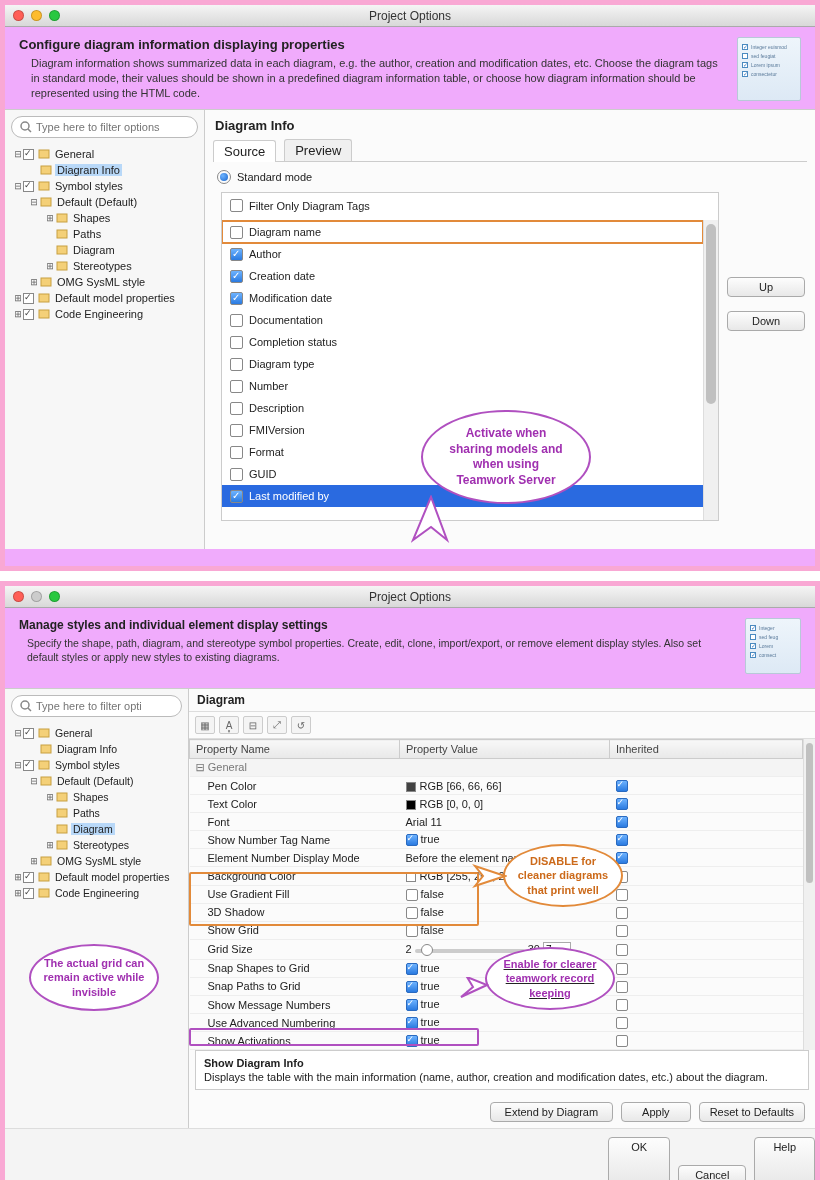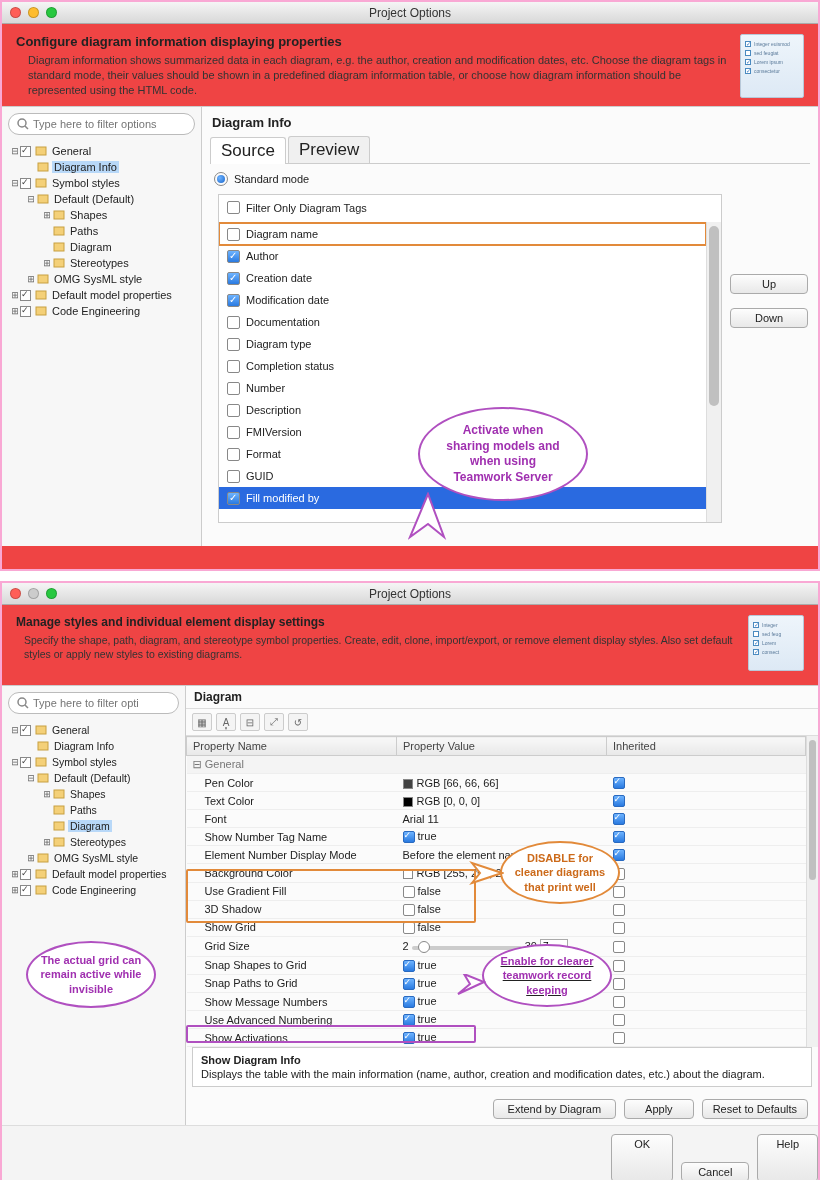--- a/index.html
+++ b/index.html
@@ -1,17 +1,17 @@
 <!DOCTYPE html>
 <html><head>
 <meta charset="utf-8">
 <style>
 * { box-sizing: border-box; margin: 0; padding: 0; }
 body { font-family: "Lucida Grande", Arial, sans-serif; font-size: 11px; background: #fff; color: #222; width: 820px; }
-.window { border: 2px solid #f9a8d4; margin-bottom: 10px; background: #ef4444; position: relative; }
+.window { border: 5px solid #f9a8d4; margin-bottom: 10px; background: #f0abfc; position: relative; }
 .titlebar { height: 22px; background: linear-gradient(#f5f5f5, #d8d8d8); border-bottom: 1px solid #aaa; display: flex; align-items: center; position: relative; }
 .traffic { display: flex; gap: 7px; margin-left: 8px; margin-top: 0; }
 .tl { width: 11px; height: 11px; border-radius: 50%; border: 0.5px solid rgba(0,0,0,.2); }
 .tl.red { background: #ff5f57; }
 .tl.yel { background: #febc2e; }
 .tl.grn { background: #28c840; }
 .tl.gry { background: #ccc; }
 .titlebar .title { position: absolute; left: 0; right: 0; text-align: center; font-size: 12px; color: #333; }
 .header-section { padding: 10px 14px 8px 14px; display: flex; }
 .header-left { flex: 1; }
@@ -30,21 +30,21 @@
 .tree .node { white-space: nowrap; display: flex; align-items: center; height: 16px; cursor: default; }
 .tree .node .toggle { width: 10px; text-align: center; color: #666; font-size: 9px; }
 .tree .ic { width: 13px; height: 13px; margin-right: 3px; display:inline-flex; align-items:center; justify-content:center; }
 .tree .chkic { width:11px; height:11px; border:1px solid #888; background:#fff; position:relative; margin-right:3px; }
 .tree .chkic.on::after { content:"✓"; font-size:9px; color:#444; position:absolute; top:-2px; left:0; }
 .tree .selected { background: #b8d8f8; }
 .tree .label { padding: 0 2px; }
 .main { flex: 1; background: #fbfbfb; display:flex; flex-direction:column; }
 .panel-title { font-weight: bold; font-size: 13px; padding: 8px 10px 6px; }
 .tabs { display: flex; border-bottom: 1px solid #ccc; margin: 0 8px; }
-.tab { padding: 3px 10px; border: 1px solid #ccc; border-bottom: none; background: #f0f0f0; margin-right: 2px; font-size: 17px; border-radius: 3px 3px 0 0; cursor: default; }
+.tab { padding: 3px 10px; border: 1px solid #ccc; border-bottom: none; background: #f0f0f0; margin-right: 8px; font-size: 13px; border-radius: 3px 3px 0 0; cursor: default; }
 .tab.active { background: #fff; position: relative; top: 1px; }
 .radio-row { display: flex; align-items: center; padding: 8px 12px; }
 .radio { width: 14px; height: 14px; border: 1px solid #888; border-radius: 50%; margin-right: 6px; display: flex; align-items: center; justify-content: center; }
 .radio .dot { width: 8px; height: 8px; border-radius: 50%; background: radial-gradient(circle at 35% 35%, #6db3ff, #1a66cc); }
 .check-panel { border: 1px solid #ccc; margin: 0 96px 8px 16px; background: #fff; }
 .check-header { padding: 6px 8px; }
 .checkbox { display: inline-flex; align-items: center; gap: 6px; }
 .checkbox .box { width: 13px; height: 13px; border: 1px solid #888; border-radius: 2px; background: #fff; position: relative; }
 .check-list { border-top: 1px solid #ddd; }
 .check-list .row { padding: 3px 8px; display: flex; align-items: center; gap: 6px; height: 22px; }
@@ -275,25 +275,25 @@
                     <span style="color:#fff;font-size:10px;position:absolute;top:-1px;left:1px;">✓</span>
                   </span>
                   <span>Modification date</span>
                 </div>
                 <div class="row">
                   <span class="box" style="width: 13px; height: 13px; border: 1px solid rgb(136, 136, 136); border-radius: 2px; background: rgb(255, 255, 255); position: relative;"></span>
                   <span>Documentation</span>
                 </div>
                 <div class="row">
                   <span class="box" style="width: 13px; height: 13px; border: 1px solid rgb(136, 136, 136); border-radius: 2px; background: rgb(255, 255, 255); position: relative;"></span>
+                  <span>Completion status</span>
+                </div>
+                <div class="row">
+                  <span class="box" style="width: 13px; height: 13px; border: 1px solid rgb(136, 136, 136); border-radius: 2px; background: rgb(255, 255, 255); position: relative;"></span>
                   <span>Diagram type</span>
-                </div>
-                <div class="row">
-                  <span class="box" style="width: 13px; height: 13px; border: 1px solid rgb(136, 136, 136); border-radius: 2px; background: rgb(255, 255, 255); position: relative;"></span>
-                  <span>Completion status</span>
                 </div>
                 <div class="row">
                   <span class="box" style="width: 13px; height: 13px; border: 1px solid rgb(136, 136, 136); border-radius: 2px; background: rgb(255, 255, 255); position: relative;"></span>
                   <span>Number</span>
                 </div>
                 <div class="row">
                   <span class="box" style="width: 13px; height: 13px; border: 1px solid rgb(136, 136, 136); border-radius: 2px; background: rgb(255, 255, 255); position: relative;"></span>
                   <span>Description</span>
                 </div>
                 <div class="row">
@@ -305,21 +305,21 @@
                   <span>Format</span>
                 </div>
                 <div class="row">
                   <span class="box" style="width: 13px; height: 13px; border: 1px solid rgb(136, 136, 136); border-radius: 2px; background: rgb(255, 255, 255); position: relative;"></span>
                   <span>GUID</span>
                 </div>
                 <div class="row selected">
                   <span class="box checked" style="width: 13px; height: 13px; border: 1px solid rgb(136, 136, 136); border-radius: 2px; background: linear-gradient(rgb(109, 179, 255), rgb(42, 122, 224)); position: relative;">
                     <span style="color:#fff;font-size:10px;position:absolute;top:-1px;left:1px;">✓</span>
                   </span>
-                  <span>Fill modified by</span>
+                  <span>Last modified by</span>
                 </div>
               </div>
           </div>
           <div class="scrollbar">
             <div class="thumb" style="top:4px; height:180px;"></div>
           </div>
         </div>
       </div>
     </div>
   </div>

